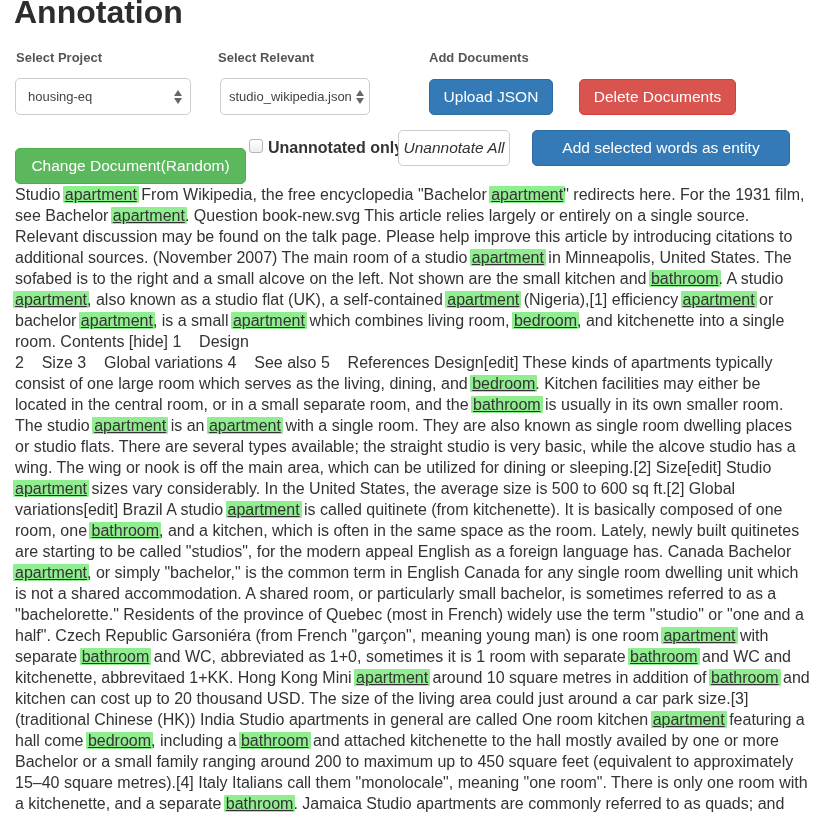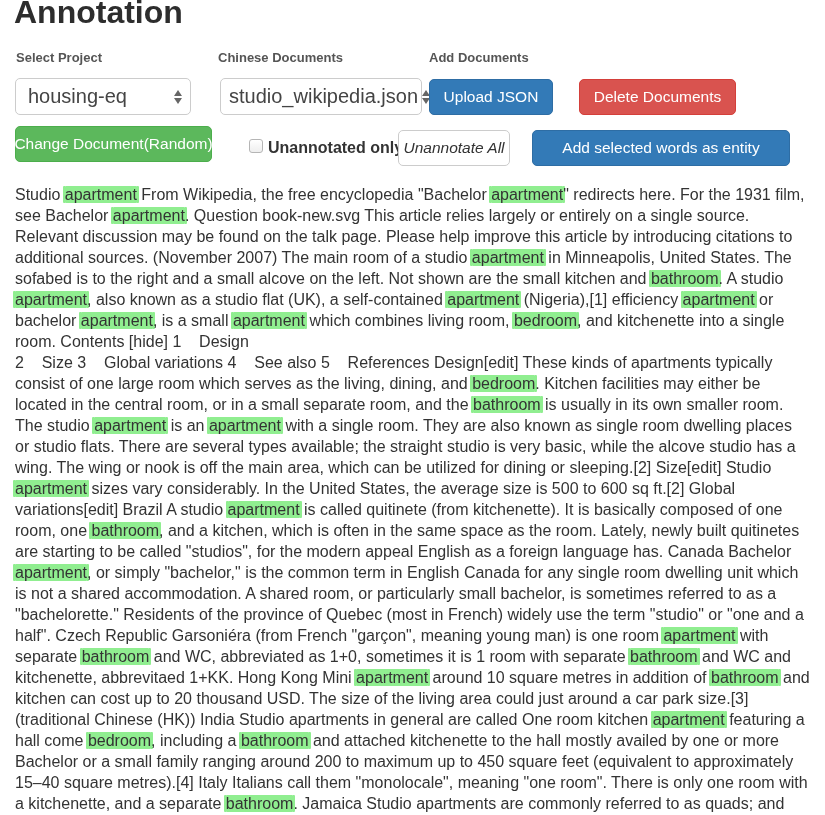--- a/index.html
+++ b/index.html
@@ -25,75 +25,76 @@
     position:absolute;top:50px;
     font-size:13px;font-weight:700;color:#555;
   }
   .lbl-project{left:16px;}
   .lbl-documents{left:218px;}
   .lbl-add{left:429px;}
   .select{
     position:absolute;top:78px;height:37px;
     border:1px solid #ccc;border-radius:5px;background:#fff;
     display:flex;align-items:center;
-    font-size:20px;color:#444;
+    font-size:13px;color:#444;
     padding:0 8px 0 12px;cursor:default;
   }
   .select-project{left:15px;width:176px;}
-  .select-documents{left:220px;width:202px;padding-left:8px;}
+  .select-documents{left:220px;width:150px;padding-left:8px;}
   .select .sel-text{flex:0 0 auto;white-space:nowrap;}
   .select-project .sel-text{flex:1 1 auto;}
   .sel-arrows{
     margin-left:4px;display:flex;flex-direction:column;align-items:center;flex:0 0 auto;
   }
   .select-project .sel-arrows{margin-left:auto;}
   .arr-up{width:0;height:0;border-left:4px solid transparent;border-right:4px solid transparent;border-bottom:6px solid #666;margin-bottom:2px;}
   .arr-down{width:0;height:0;border-left:4px solid transparent;border-right:4px solid transparent;border-top:6px solid #666;}
   .btn{
     position:absolute;height:36px;border:1px solid transparent;border-radius:5px;
     display:flex;align-items:center;justify-content:center;
     font-size:15.5px;white-space:nowrap;padding:0 12px;
     font-family:inherit;
   }
   .btn-primary{background:var(--primary);border-color:#2e6da4;color:#fff;}
   .btn-danger{background:var(--danger);border-color:#d43f3a;color:#fff;}
   .btn-success{background:var(--success);border-color:#4cae4c;color:#fff;}
   .btn-default{background:#fff;border-color:#ccc;color:#333;}
   .btn-upload{left:429px;top:79px;width:124px;}
   .btn-delete{left:579px;top:79px;width:157px;}
-  .btn-change{left:15px;top:126px;width:197px;}
+  .btn-change{left:15px;top:148px;width:231px;}
   .btn-unannotate{left:398px;top:130px;width:112px;font-style:italic;}
   .btn-add-entity{left:532px;top:130px;width:258px;}
   .checkbox{
     position:absolute;left:249px;top:139px;width:14px;height:14px;
     border:1px solid #b5b5b5;border-radius:3px;
     background:linear-gradient(#ffffff,#eeeeee);
   }
   .checkbox-label{
     position:absolute;left:268px;top:139px;
     font-size:16px;font-weight:700;color:#333;white-space:nowrap;
   }
   .doc{
     position:absolute;left:15px;top:184px;width:795px;
     font-size:16px;line-height:21px;color:#333;
     white-space:pre-wrap;word-wrap:break-word;
   }
   .doc .entity{
     background:var(--highlight);
     box-shadow:2px 0 0 var(--highlight),-2px 0 0 var(--highlight);
     border-radius:1px;
+    text-decoration:underline;
   }
 </style>
 </head>
 <body>
 
 <h1 class="page-title">Annotation</h1>
 
 <div class="form-label lbl-project">Select Project</div>
-<div class="form-label lbl-documents">Chinese Documents</div>
+<div class="form-label lbl-documents">Select Relevant</div>
 <div class="form-label lbl-add">Add Documents</div>
 
 <div class="select select-project">
   <span class="sel-text">housing-eq</span>
   <span class="sel-arrows">
       <span class="arr-up"></span>
       <span class="arr-down"></span>
     </span>
 </div>
 

